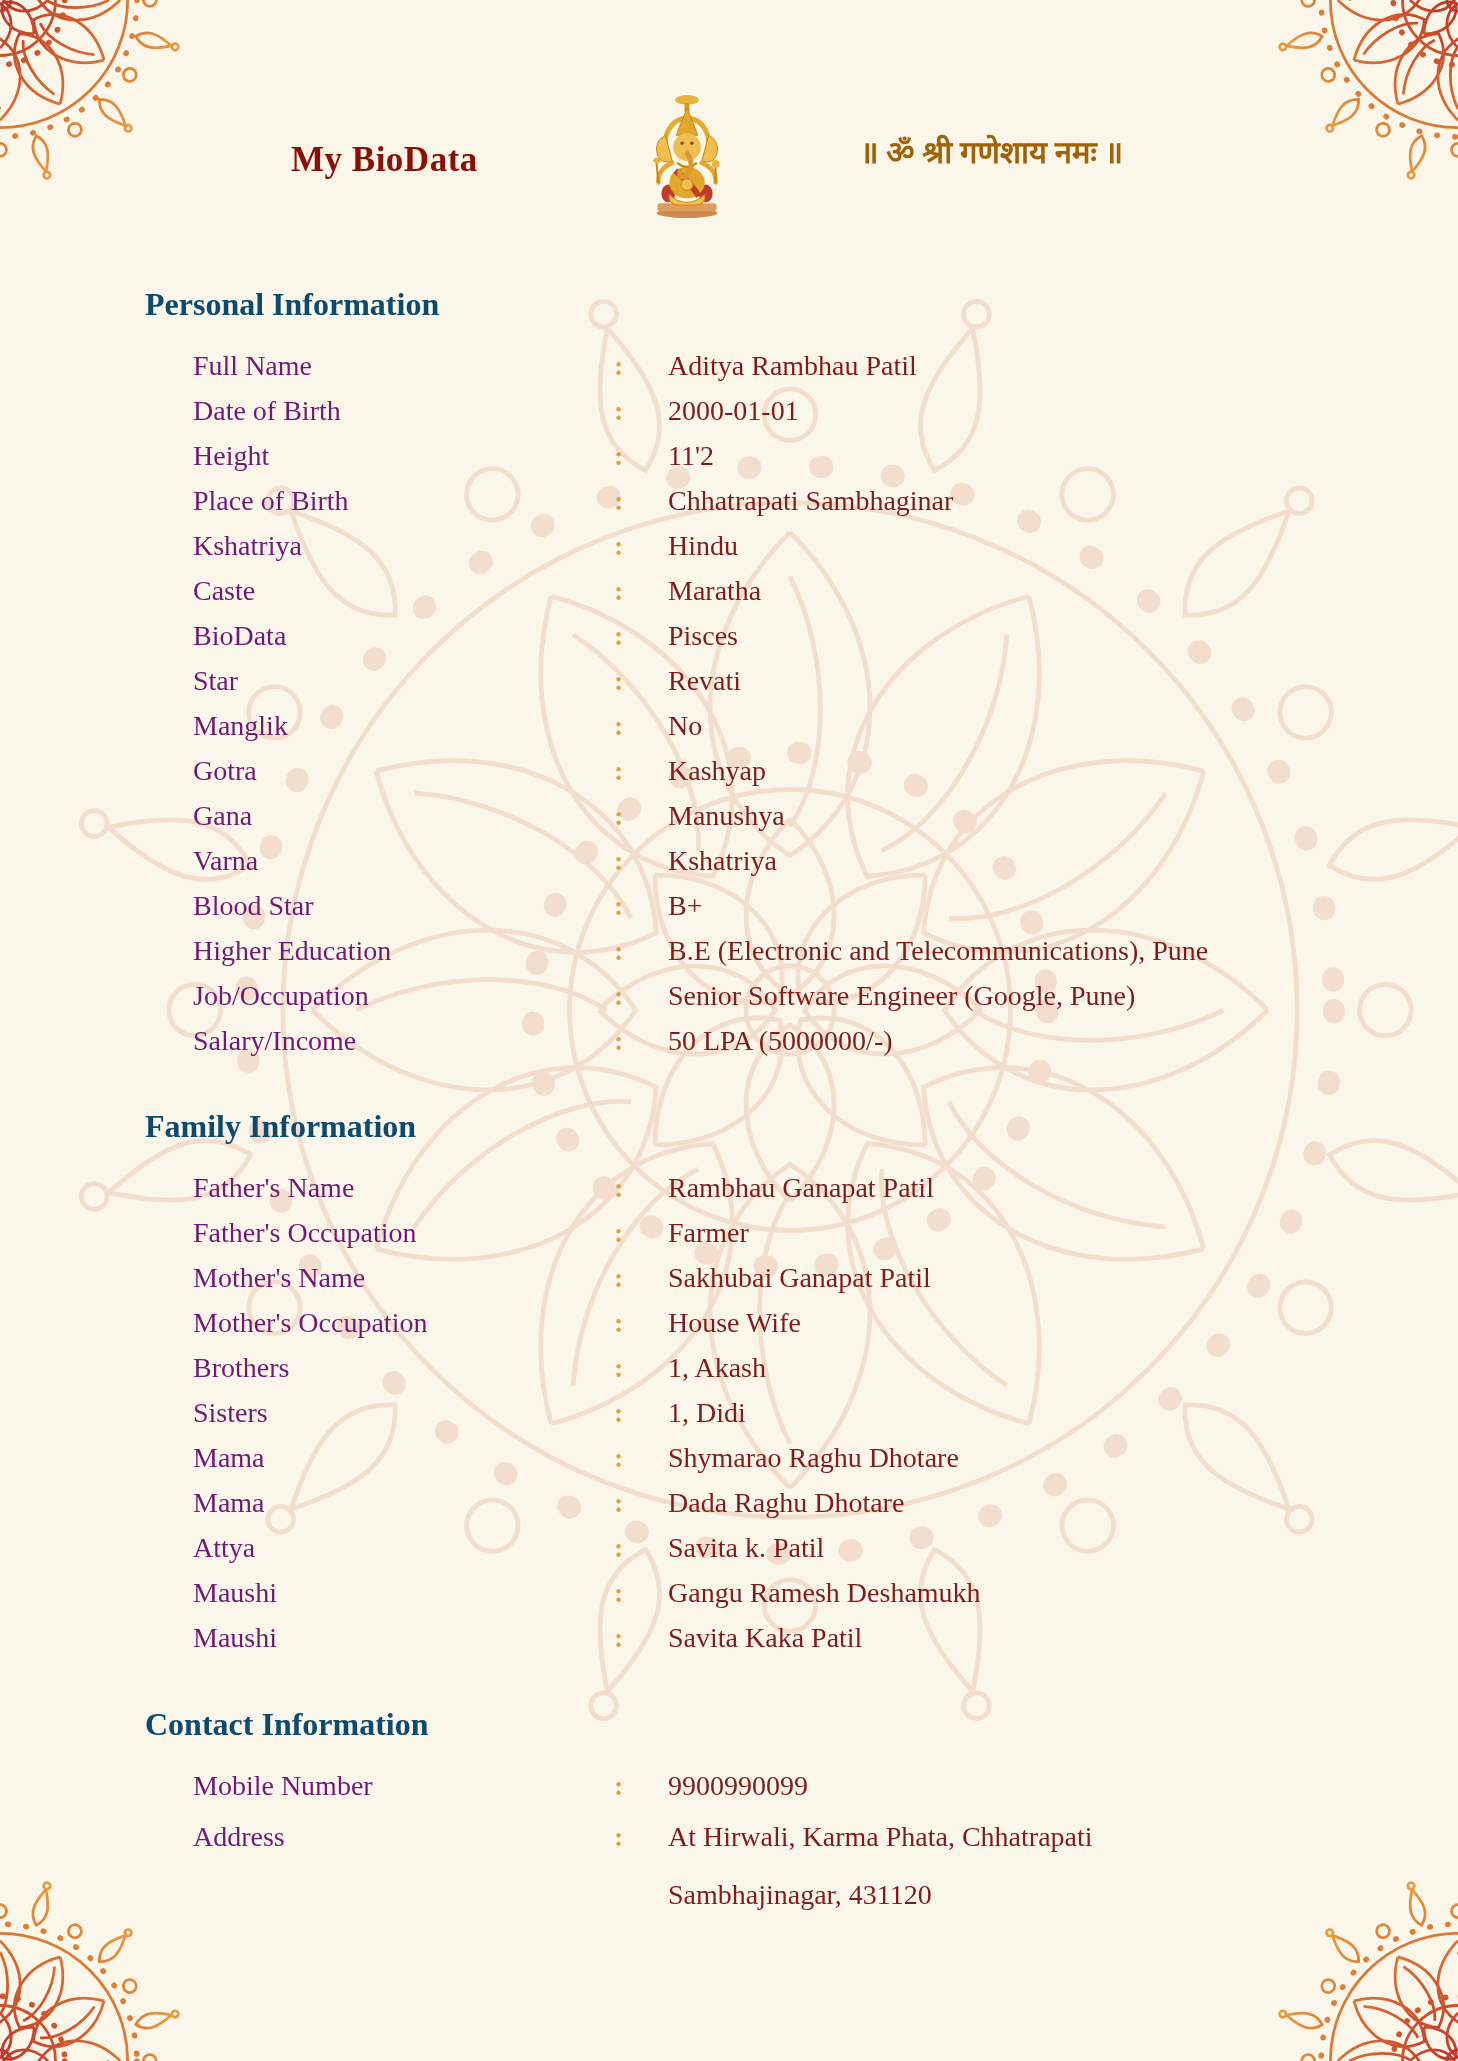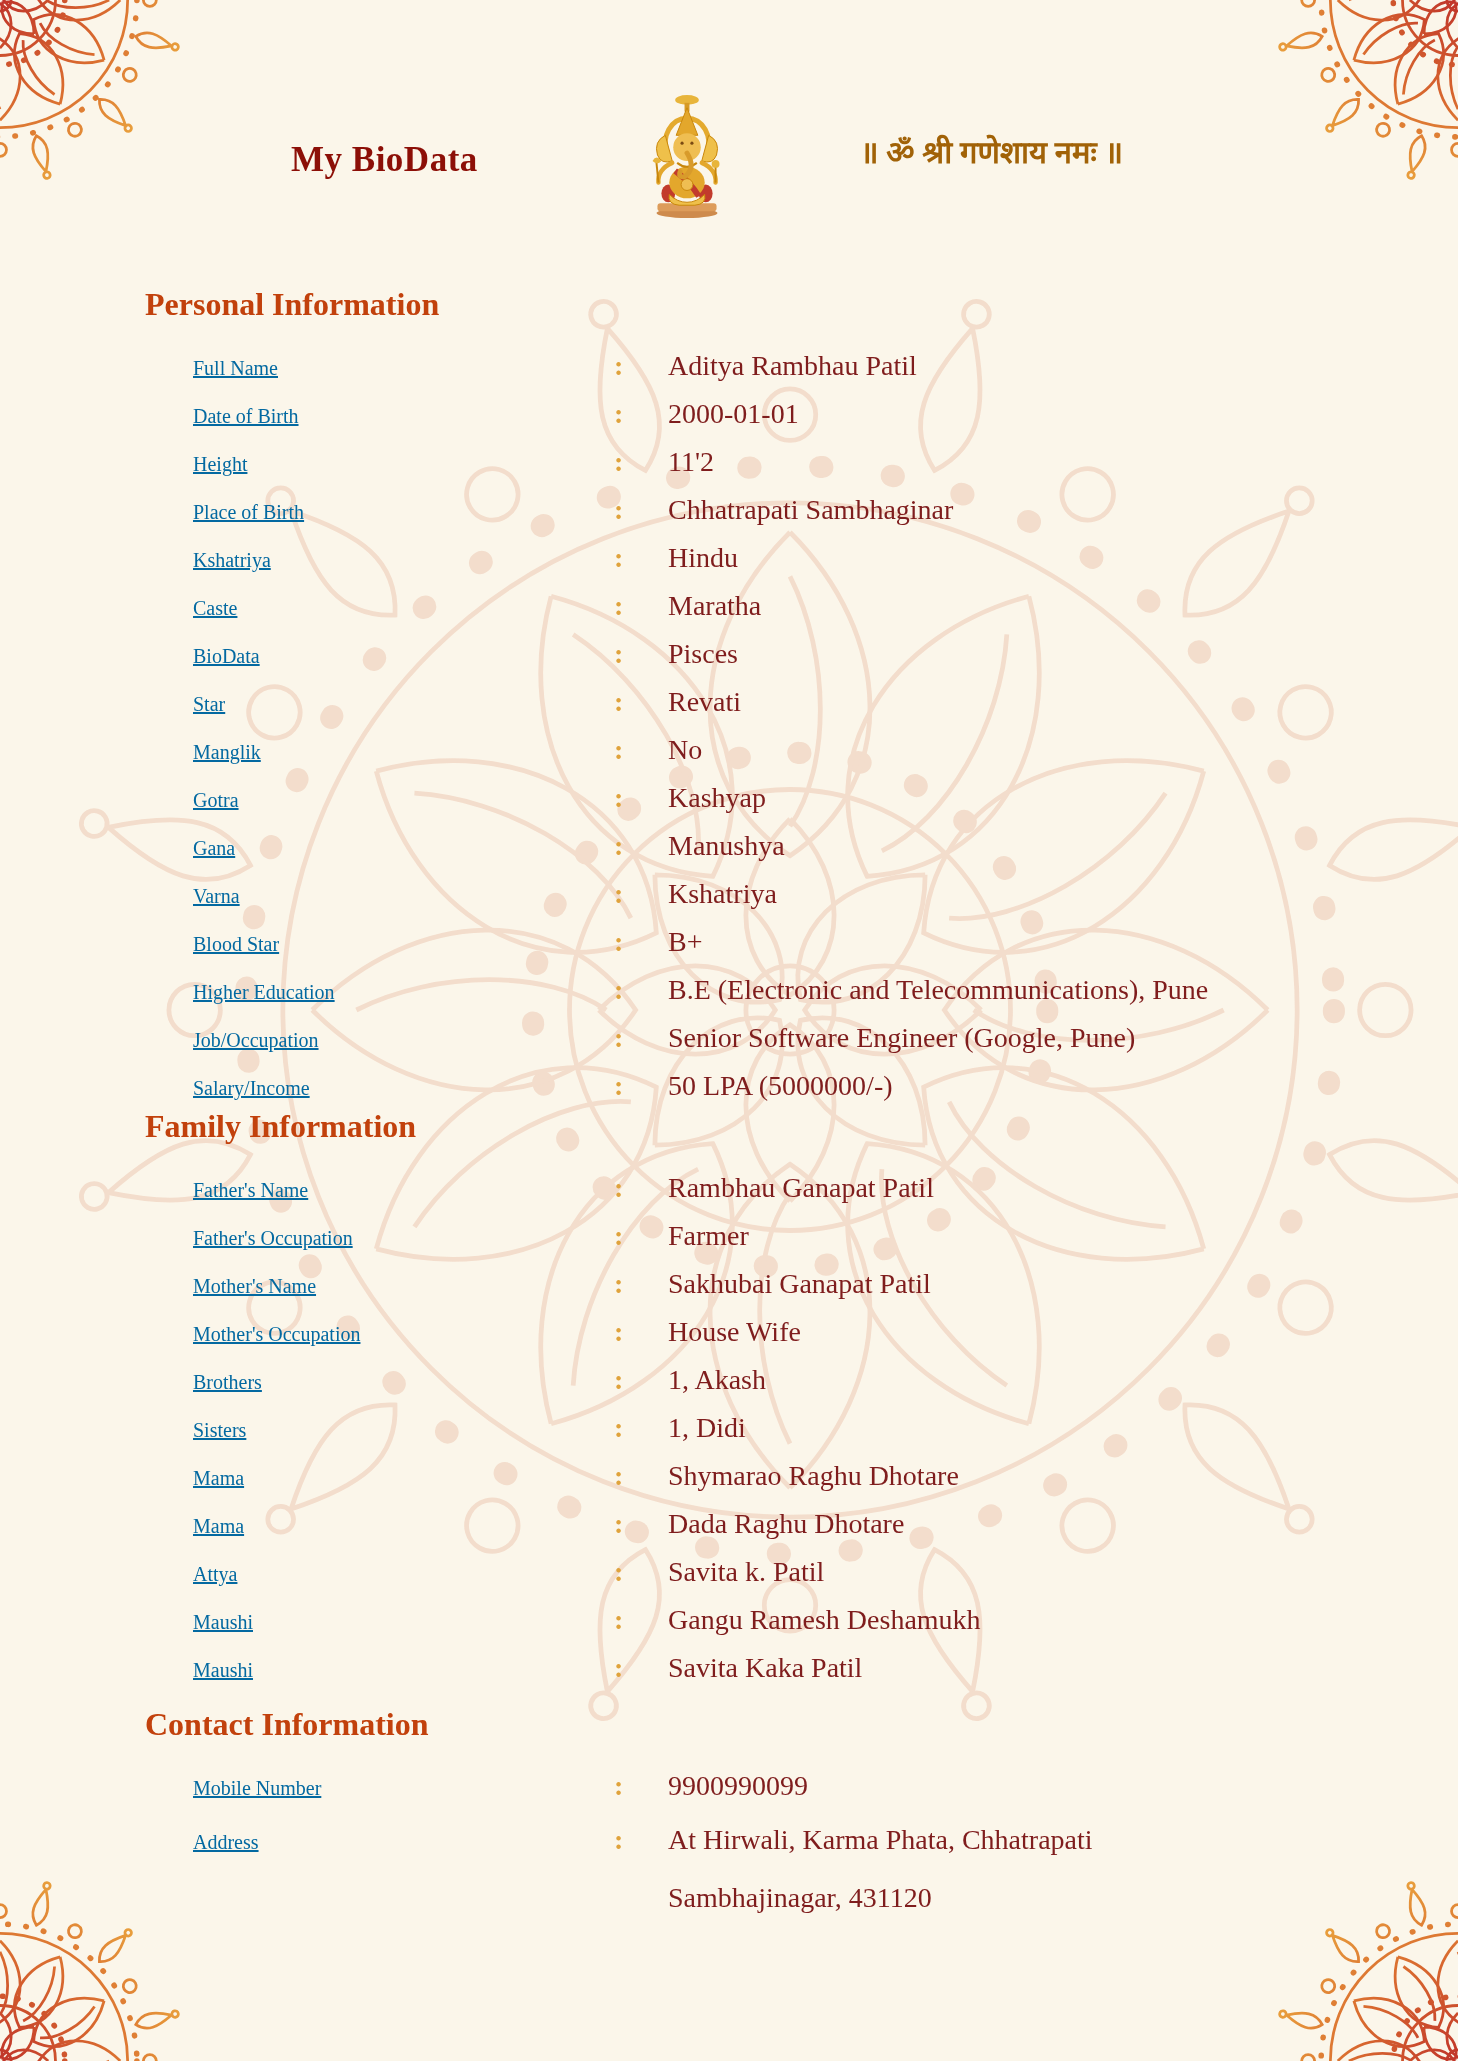--- a/index.html
+++ b/index.html
@@ -33,27 +33,27 @@
     position:absolute; left:860px; top:130px;
     font-size:31px; font-weight:bold; color:#a16207; white-space:nowrap;
   }
 
   
   .section { position:absolute; left:145px; width:1190px; }
   .section-personal { top:286px; }
   .section-family  { top:1108px; }
   .section-contact { top:1706px; }
   .section h2 {
-    margin:0; font-size:32px; line-height:36px; font-weight:bold; color:#c2410c;
+    margin:0; font-size:32px; line-height:36px; font-weight:bold; color:#0c4a6e;
   }
   .rows { margin-top:21px; padding-left:48px; }
   .row { display:flex; align-items:baseline; }
   .row .label {
     width:421px; flex:0 0 421px;
-    font-size:20px; line-height:45px; color:#0369a1;text-decoration:underline;
+    font-size:28px; line-height:45px; color:#701a75;
   }
   .row .colon {
     width:54px; flex:0 0 54px;
     font-size:28px; line-height:45px; color:#E0A33C; font-weight:bold;
   }
   .row .value {
     max-width:620px;
     font-size:28px; line-height:45px; color:#7f1d1d;
   }
   .row-wrap .value { line-height:58px; max-width:600px; }

